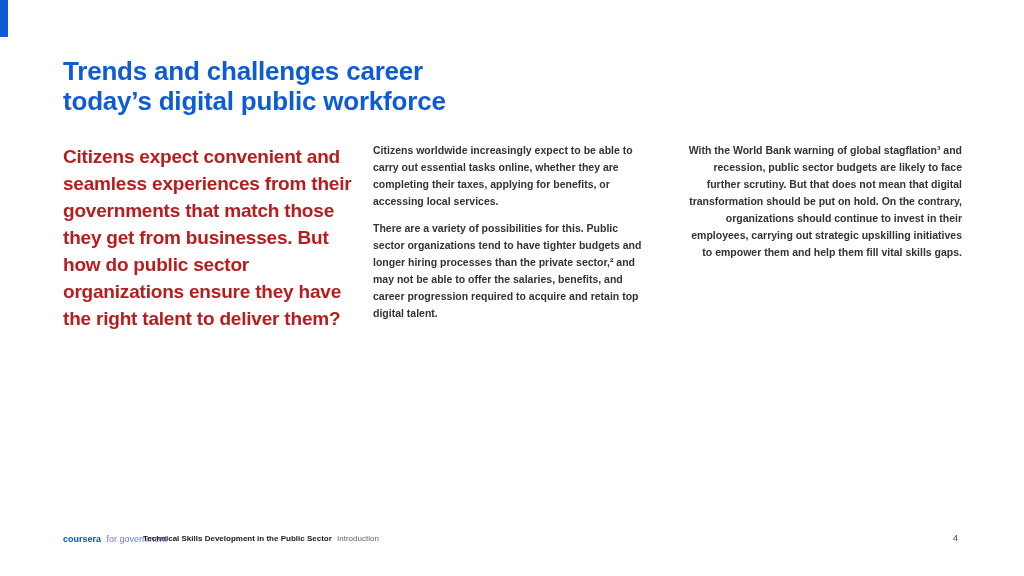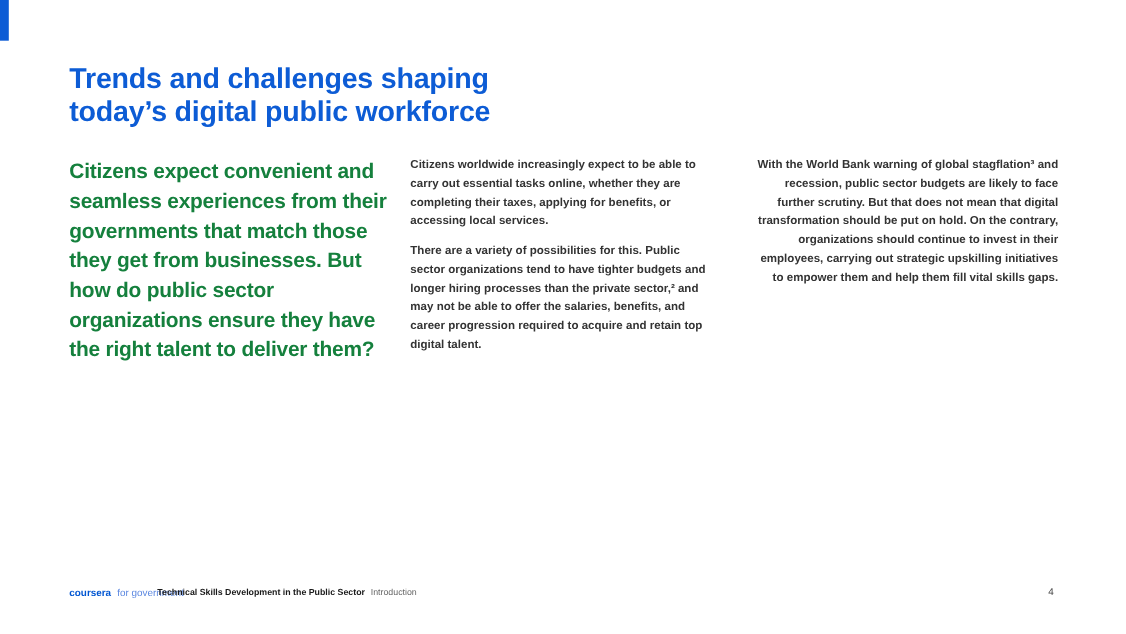--- a/index.html
+++ b/index.html
@@ -34,21 +34,21 @@
     letter-spacing: -0.2px;
   }
   .lead {
     position: absolute;
     left: 63px;
     top: 143px;
     width: 290px;
     font-size: 19px;
     line-height: 27px;
     font-weight: 700;
-    color: #15803d;
+    color: #b91c1c;
     letter-spacing: -0.2px;
   }
   .col {
     position: absolute;
     top: 142px;
     width: 278px;
     font-size: 10.5px;
     line-height: 17px;
     color: #333333;
     font-weight: bold;
@@ -104,21 +104,21 @@
   }
 </style>
 </head>
 <body>
 
 <div class="slide">
 
   <div class="accent-bar"></div>
 
   <h1 class="title" style="margin:0;">
-    <div>Trends and challenges shaping</div>
+    <div>Trends and challenges career</div>
     <div>today’s digital public workforce</div>
   </h1>
 
   <div class="lead">Citizens expect convenient and seamless experiences from their governments that match those they get from businesses. But how do public sector organizations ensure they have the right talent to deliver them?</div>
 
   <div class="col col-1">
     <p>Citizens worldwide increasingly expect to be able to carry out essential tasks online, whether they are completing their taxes, applying for benefits, or accessing local services.</p>
     <p>There are a variety of possibilities for this. Public sector organizations tend to have tighter budgets and longer hiring processes than the private sector,² and may not be able to offer the salaries, benefits, and career progression required to acquire and retain top digital talent.</p>
   </div>
 

